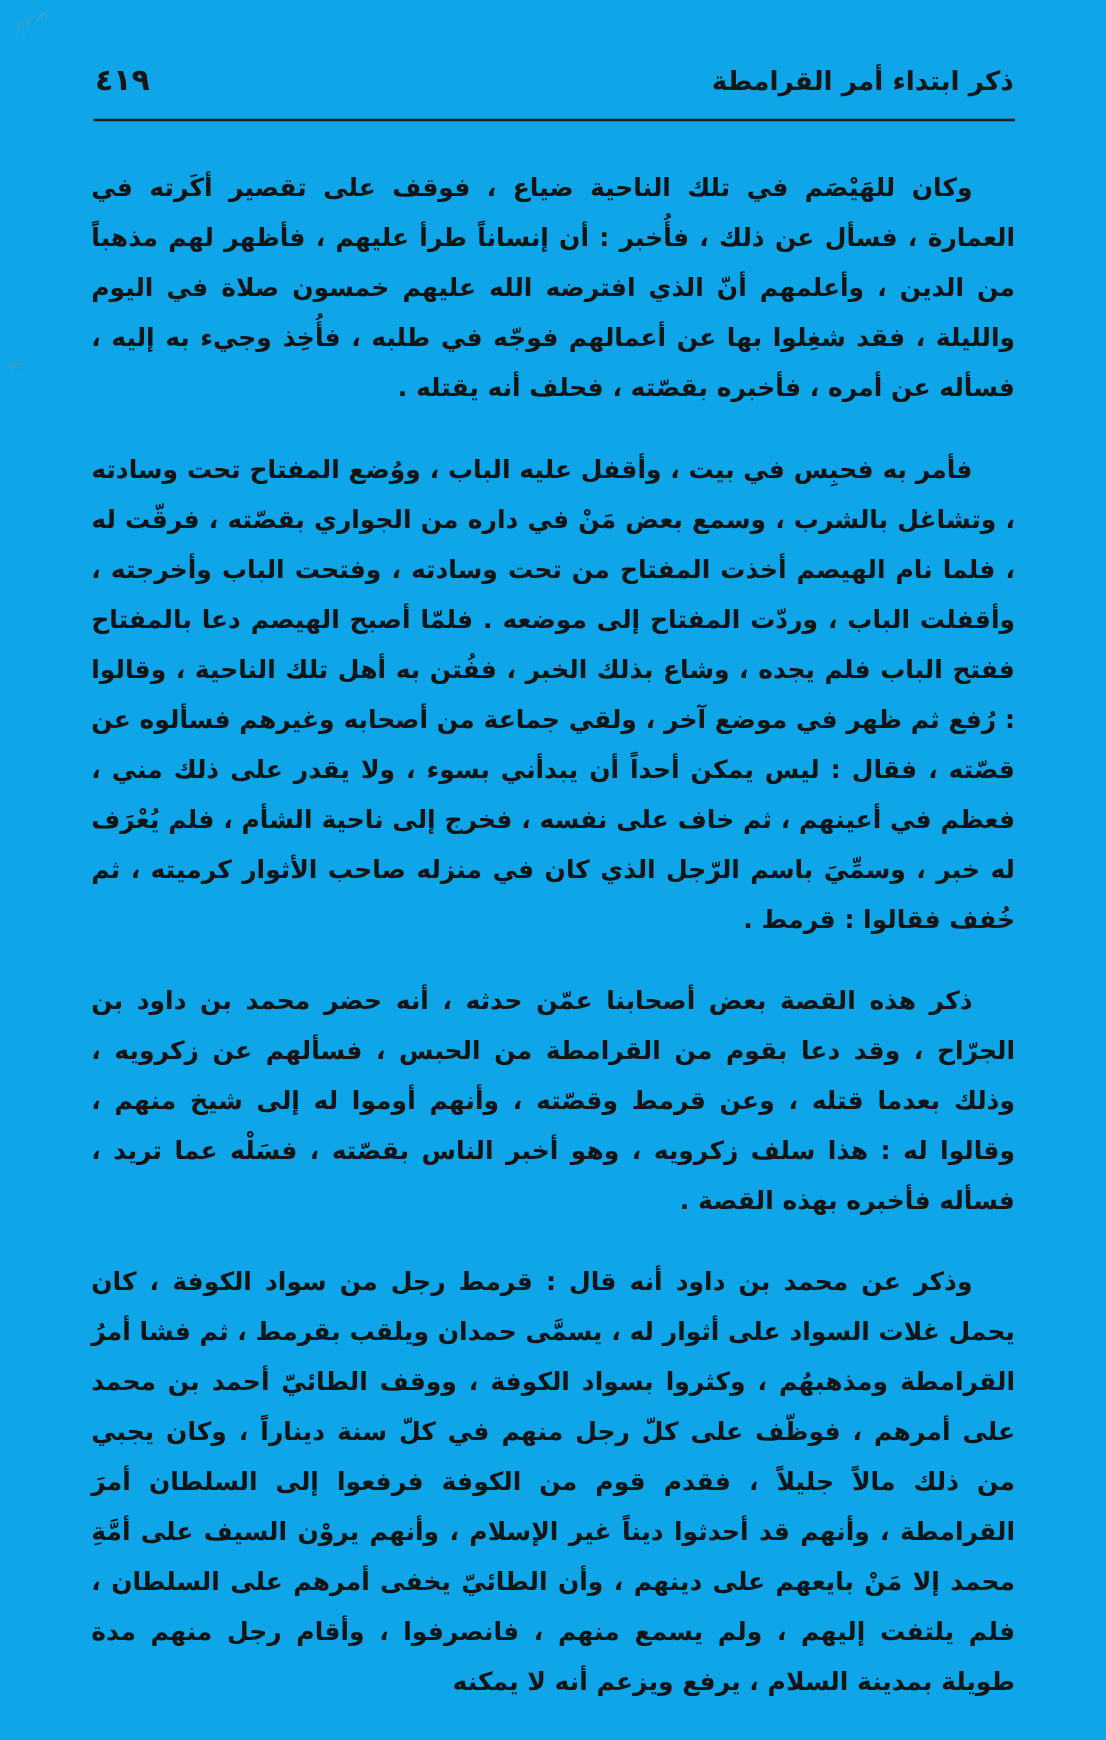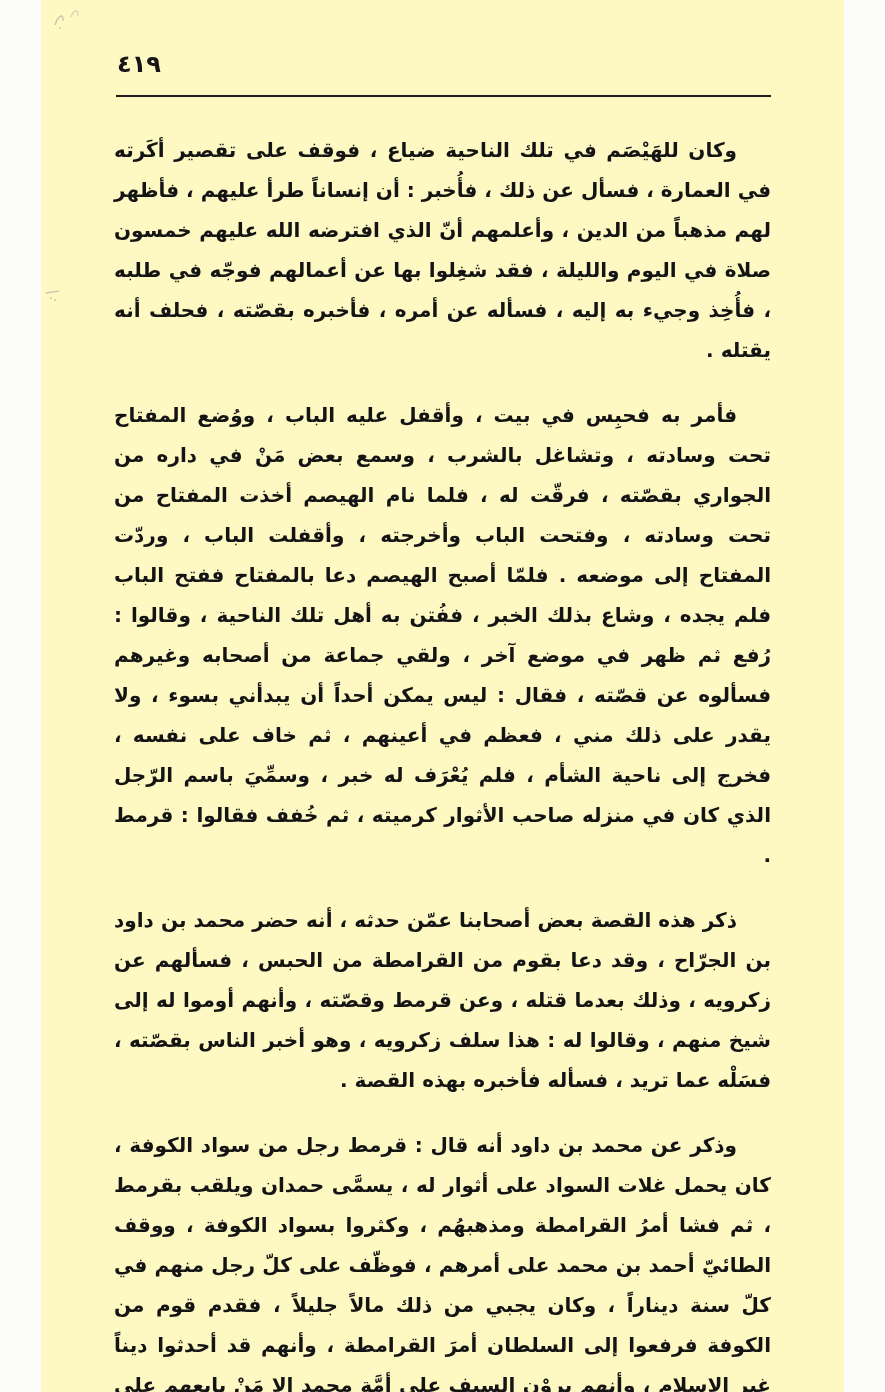--- a/index.html
+++ b/index.html
@@ -2,24 +2,24 @@
 <html><head>
 <meta charset="utf-8">
 <style>
   * { margin:0; padding:0; box-sizing:border-box; }
   html, body {
     background:#fcfcfa;
     font-family:"DejaVu Sans", sans-serif;
   }
   .page {
     position:relative;
-    width:803px;
+    width:885px;
     height:1392px;
     margin:0 auto;
-    background:#fef9c3;
+    background:#0ea5e9;
     color:#161616;
     overflow:hidden;
   }
   
   .pen-mark { position:absolute; opacity:.45; }
   .pen-mark-top { left:10px; top:3px; }
   .pen-mark-side { left:2px; top:286px; }
 
   
   .header {
@@ -78,20 +78,21 @@
   </svg>
 
   <svg class="pen-mark pen-mark-side" width="22" height="20" viewBox="0 0 22 20">
     <path d="M3 7 L16 5" stroke="#8d8d8d" stroke-width="1.4" fill="none"></path>
     <circle cx="8" cy="12" r="1" fill="#8d8d8d"></circle>
     <circle cx="12" cy="14" r="1" fill="#8d8d8d"></circle>
   </svg>
 
   <header class="header">
     <span class="page-number">٤١٩</span>
+    <span class="header-title" lang="ar">ذكر ابتداء أمر القرامطة</span>
   </header>
 
   <div class="header-rule"></div>
 
   <main class="body-text" lang="ar" dir="rtl">
     <p>وكان للهَيْصَم في تلك الناحية ضياع ، فوقف على تقصير أكَرته في العمارة ، فسأل عن ذلك ، فأُخبر : أن إنساناً طرأ عليهم ، فأظهر لهم مذهباً من الدين ، وأعلمهم أنّ الذي افترضه الله عليهم خمسون صلاة في اليوم والليلة ، فقد شغِلوا بها عن أعمالهم فوجّه في طلبه ، فأُخِذ وجيء به إليه ، فسأله عن أمره ، فأخبره بقصّته ، فحلف أنه يقتله .</p>
     <p>فأمر به فحبِس في بيت ، وأقفل عليه الباب ، ووُضع المفتاح تحت وسادته ، وتشاغل بالشرب ، وسمع بعض مَنْ في داره من الجواري بقصّته ، فرقّت له ، فلما نام الهيصم أخذت المفتاح من تحت وسادته ، وفتحت الباب وأخرجته ، وأقفلت الباب ، وردّت المفتاح إلى موضعه . فلمّا أصبح الهيصم دعا بالمفتاح ففتح الباب فلم يجده ، وشاع بذلك الخبر ، ففُتن به أهل تلك الناحية ، وقالوا : رُفع ثم ظهر في موضع آخر ، ولقي جماعة من أصحابه وغيرهم فسألوه عن قصّته ، فقال : ليس يمكن أحداً أن يبدأني بسوء ، ولا يقدر على ذلك مني ، فعظم في أعينهم ، ثم خاف على نفسه ، فخرج إلى ناحية الشأم ، فلم يُعْرَف له خبر ، وسمِّيَ باسم الرّجل الذي كان في منزله صاحب الأثوار كرميته ، ثم خُفف فقالوا : قرمط .</p>
     <p>ذكر هذه القصة بعض أصحابنا عمّن حدثه ، أنه حضر محمد بن داود بن الجرّاح ، وقد دعا بقوم من القرامطة من الحبس ، فسألهم عن زكرويه ، وذلك بعدما قتله ، وعن قرمط وقصّته ، وأنهم أوموا له إلى شيخ منهم ، وقالوا له : هذا سلف زكرويه ، وهو أخبر الناس بقصّته ، فسَلْه عما تريد ، فسأله فأخبره بهذه القصة .</p>
     <p>وذكر عن محمد بن داود أنه قال : قرمط رجل من سواد الكوفة ، كان يحمل غلات السواد على أثوار له ، يسمَّى حمدان ويلقب بقرمط ، ثم فشا أمرُ القرامطة ومذهبهُم ، وكثروا بسواد الكوفة ، ووقف الطائيّ أحمد بن محمد على أمرهم ، فوظّف على كلّ رجل منهم في كلّ سنة ديناراً ، وكان يجبي من ذلك مالاً جليلاً ، فقدم قوم من الكوفة فرفعوا إلى السلطان أمرَ القرامطة ، وأنهم قد أحدثوا ديناً غير الإسلام ، وأنهم يروْن السيف على أمَّةِ محمد إلا مَنْ بايعهم على دينهم ، وأن الطائيّ يخفى أمرهم على السلطان ، فلم يلتفت إليهم ، ولم يسمع منهم ، فانصرفوا ، وأقام رجل منهم مدة طويلة بمدينة السلام ، يرفع ويزعم أنه لا يمكنه</p>
   </main>

